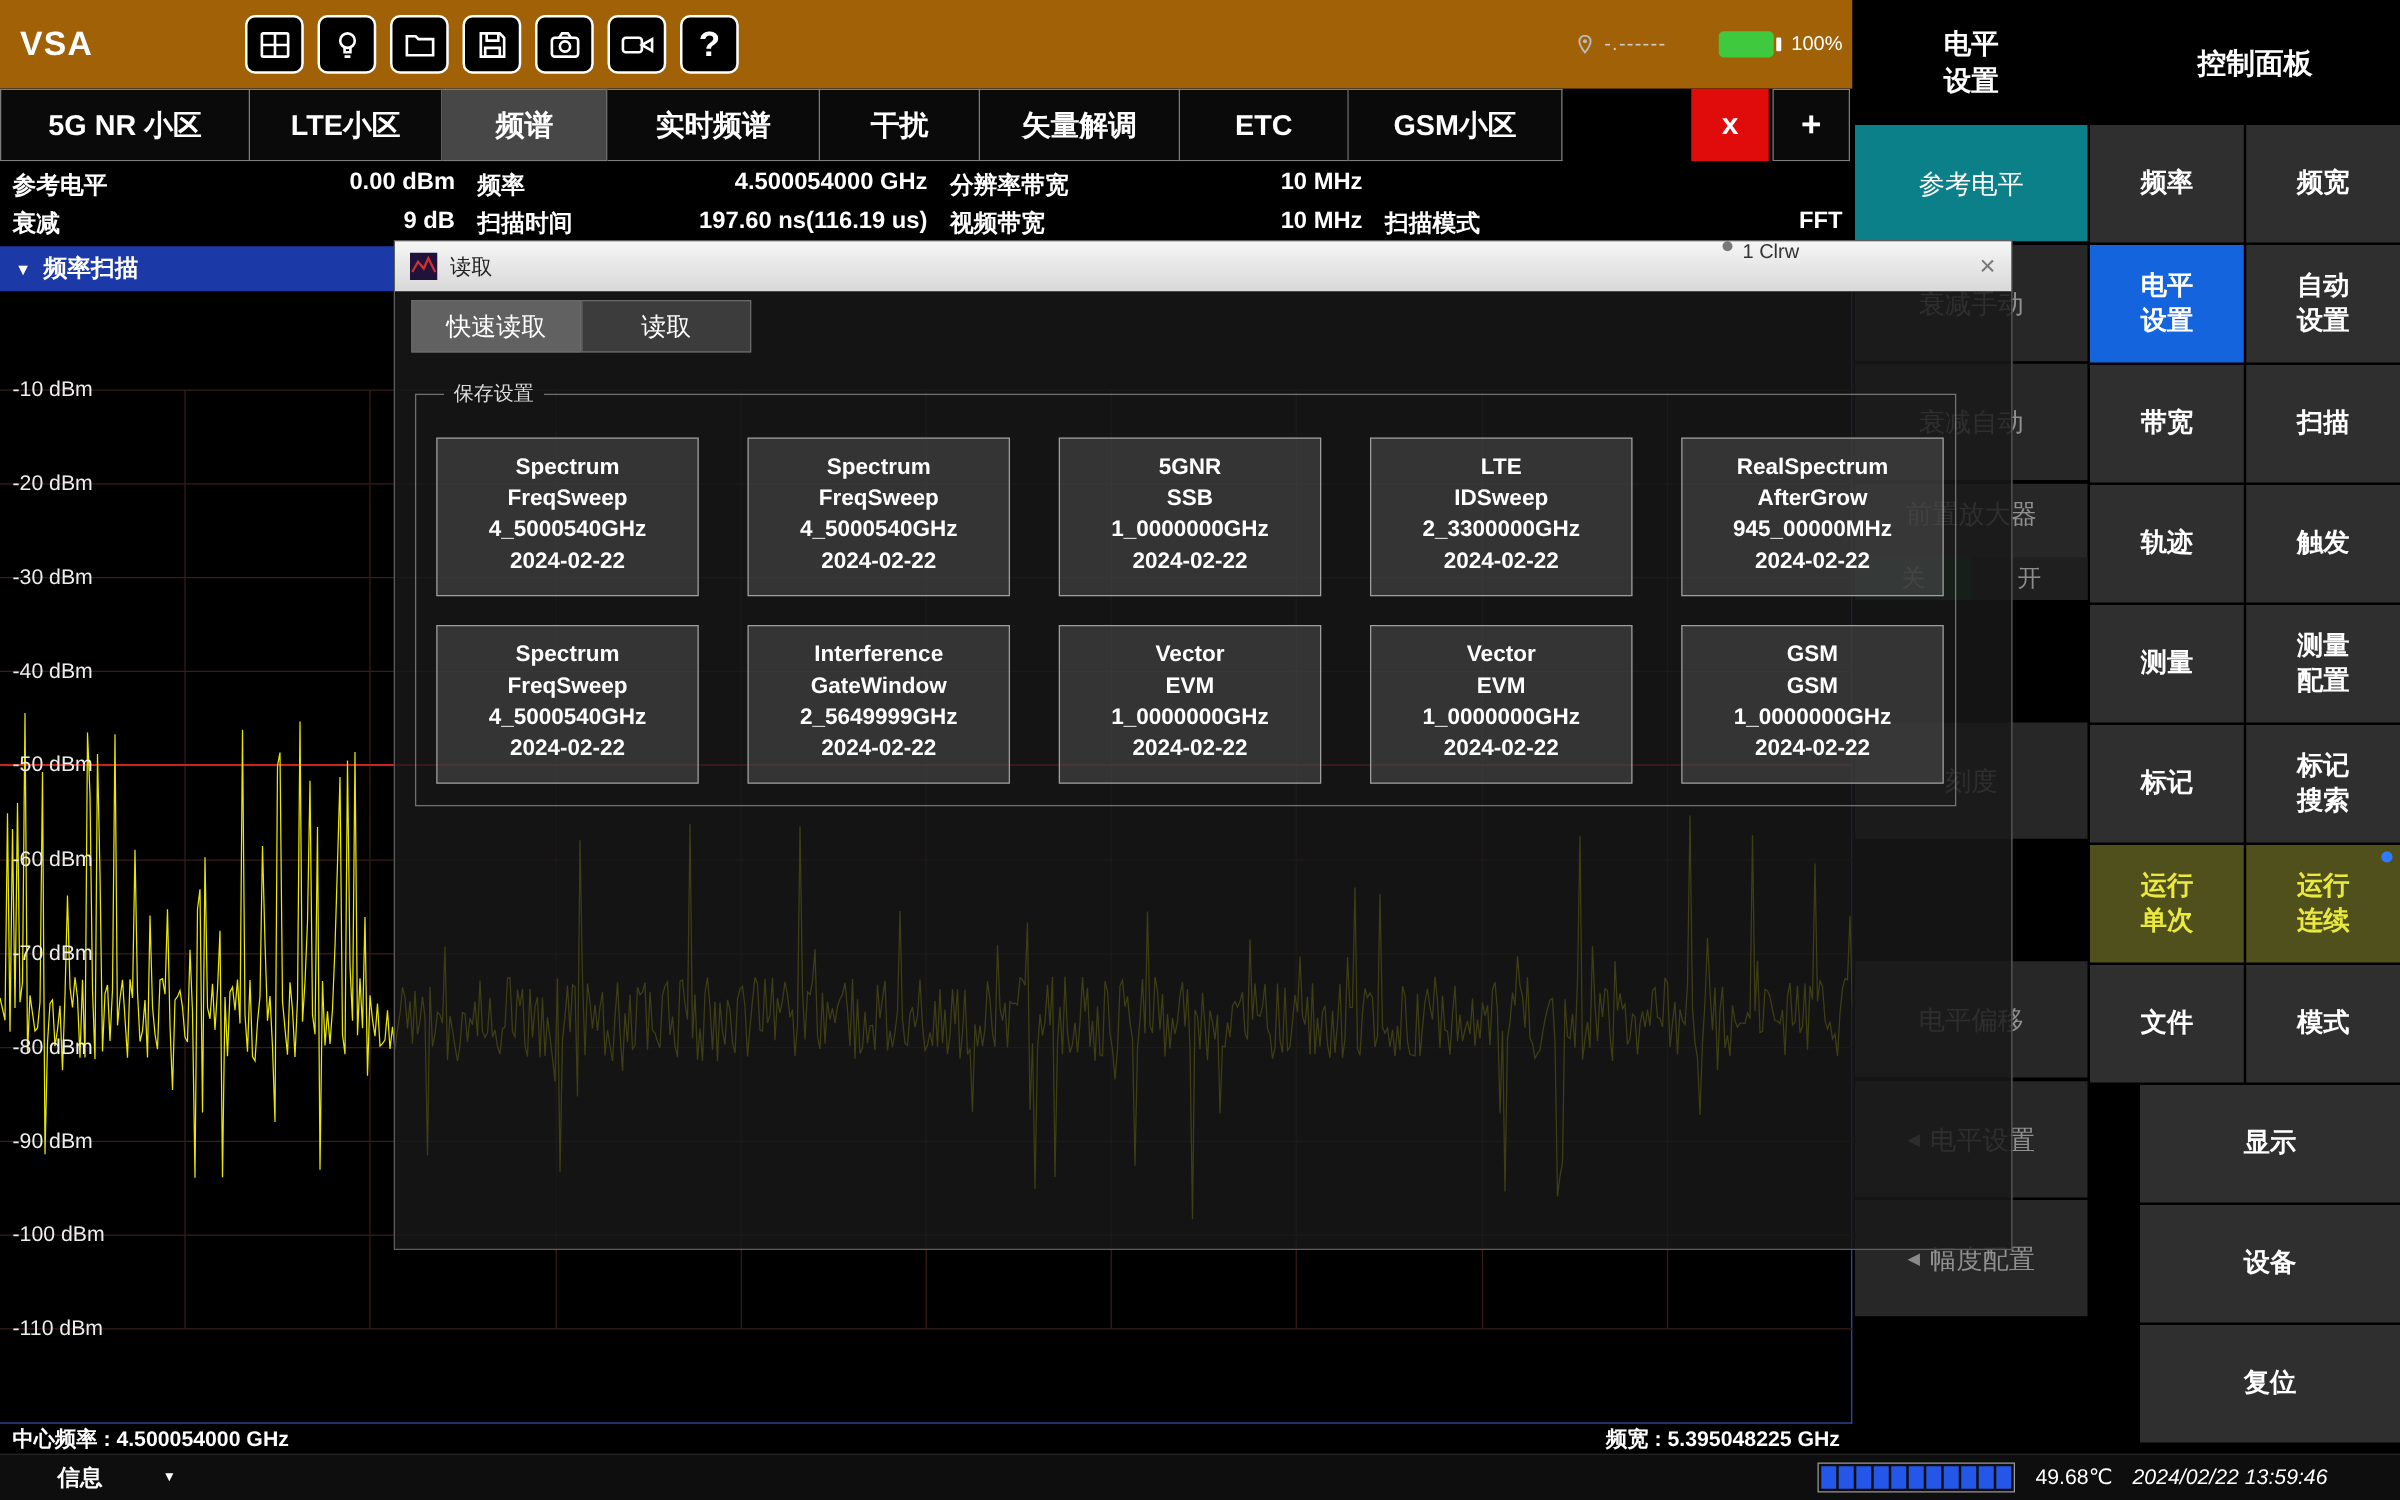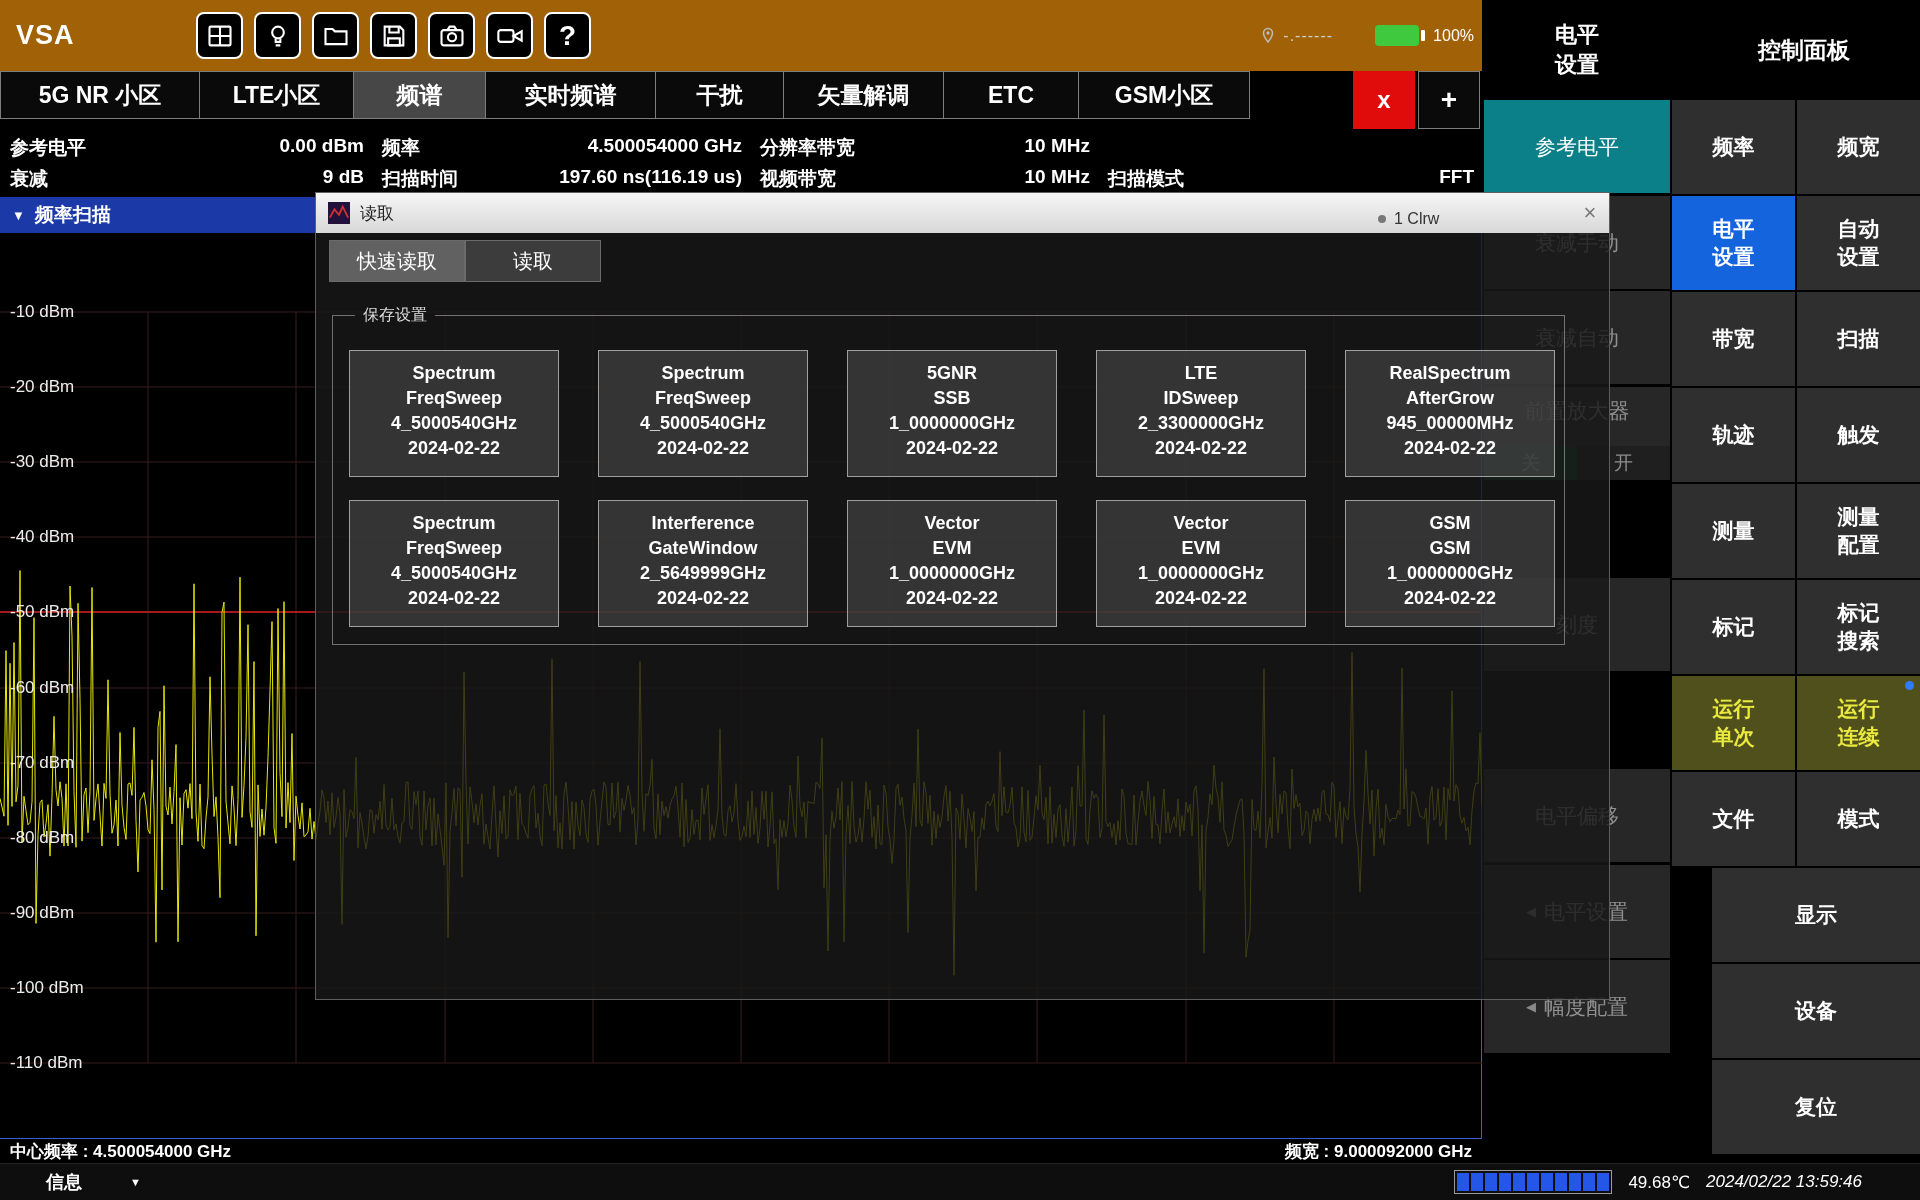--- a/index.html
+++ b/index.html
@@ -15,21 +15,21 @@
   .tool svg{stroke:#fff;fill:none;stroke-width:1.8;}
   .tool .q{font-size:28px;font-weight:bold;line-height:1;}
   .gps{margin-left:auto;display:flex;align-items:center;gap:6px;color:#ccc;font-size:16px;letter-spacing:1px;}
   .battery{display:flex;align-items:center;margin-left:42px;}
   .bat-body{width:44px;height:21px;background:#3ec93e;border-radius:4px;}
   .bat-tip{width:4px;height:11px;background:#fff;border-radius:1px;margin-left:2px;}
   .bat-text{font-size:16px;margin-left:8px;}
 
   
   .tabbar{position:absolute;left:0;top:71px;width:1482px;height:58px;background:#000;}
-  .tab{position:relative;float:left;height:48px;display:flex;align-items:center;justify-content:center;
+  .tab{position:relative;float:left;height:58px;display:flex;align-items:center;justify-content:center;
        font-size:23px;font-weight:bold;border:1px solid #7d7d7d;border-left:none;background:#0a0a0a;}
   .tab.first{border-left:1px solid #7d7d7d;}
   .tab.active{background:#474747;}
   .tab-close{position:absolute;left:1353px;top:0;width:62px;height:58px;background:#e00b0b;display:flex;align-items:center;justify-content:center;font-size:24px;font-weight:bold;}
   .tab-add{position:absolute;left:1418px;top:0;width:62px;height:58px;border:1px solid #7d7d7d;display:flex;align-items:center;justify-content:center;font-size:28px;font-weight:bold;background:#0a0a0a;}
 
   
   .settings{position:absolute;left:0;top:129px;width:1482px;height:68px;font-weight:bold;font-size:19px;padding-top:3px;background:#000;}
   .srow{display:grid;grid-template-columns:372px 378px 348px 384px;height:31px;align-items:center;}
   .scell{display:flex;justify-content:space-between;padding:0 8px 0 10px;white-space:nowrap;}
@@ -71,21 +71,21 @@
   .info{display:flex;align-items:center;padding-left:46px;width:200px;font-size:18px;font-weight:bold;}
   .caret{font-size:11px;margin-left:48px;}
   .meter{margin-left:auto;display:flex;gap:2px;padding:2px;border:1px solid #9a9a9a;height:24px;}
   .seg{width:12px;background:#2456e8;}
   .temp{margin-left:16px;font-size:17px;}
   .clock{margin-left:16px;margin-right:58px;font-size:17px;font-style:italic;}
 
   
   .dialog{position:absolute;left:315px;top:192px;width:1295px;height:808px;z-index:20;background:rgba(25,25,25,0.82);border:1px solid #5e5e5e;}
   .dlg-title{position:absolute;left:0;top:0;width:100%;height:40px;background:linear-gradient(#f6f6f6,#d8d8d8);color:#222;display:flex;align-items:center;gap:10px;padding:0 12px;font-size:17px;}
-  .legend{position:absolute;left:1062px;top:0;height:52px;display:flex;align-items:center;gap:8px;color:#333;font-size:16px;}
+  .legend{position:absolute;left:1062px;top:0;height:52px;display:flex;gap:8px;color:#333;font-size:16px;}
   .legend .mdot{width:8px;height:8px;border-radius:50%;background:#787878;}
   .dlg-close{position:absolute;left:1256px;top:0;height:40px;width:36px;display:flex;align-items:center;justify-content:center;font-size:22px;color:#777;}
   .dlg-tabs{position:absolute;left:13px;top:47px;display:flex;}
   .dlg-tab{width:136px;height:42px;display:flex;align-items:center;justify-content:center;font-size:20px;background:#3c3c3c;border:1px solid #6a6a6a;}
   .dlg-tab.active{background:#616161;}
   .group{position:absolute;left:16px;top:112px;width:1233px;height:340px;border:1px solid rgba(190,190,190,0.55);padding:24px 0 0 16px;}
   .group legend{font-size:16px;color:#ddd;padding:0 8px;margin-left:6px;}
   .cards{display:grid;grid-template-columns:repeat(5,210px);gap:23px 39px;}
   .preset{width:210px;height:127px;background:rgba(84,84,84,0.5);border:1px solid rgba(205,205,205,0.7);text-align:center;font-size:18px;font-weight:bold;line-height:25px;padding-top:10px;color:#fff;}
 </style>
@@ -236,21 +236,21 @@
   <div class="ylab" style="top:405px">-50 dBm</div>
   <div class="ylab" style="top:481px">-60 dBm</div>
   <div class="ylab" style="top:556px">-70 dBm</div>
   <div class="ylab" style="top:631px">-80 dBm</div>
   <div class="ylab" style="top:706px">-90 dBm</div>
   <div class="ylab" style="top:781px">-100 dBm</div>
   <div class="ylab" style="top:856px">-110 dBm</div>
 </div>
 <div class="chart-footer">
   <span>中心频率 : 4.500054000 GHz</span>
-  <span>频宽 : 9.000092000 GHz</span>
+  <span>频宽 : 5.395048225 GHz</span>
 </div>
 
 <aside class="softmenu">
   <div class="sm-header">电平
 设置</div>
   <div class="sm-btn teal" style="top:100px">参考电平</div>
   <div class="sm-btn dim" style="top:196px">衰减手动</div>
   <div class="sm-btn dim" style="top:291px">衰减自动</div>
   <div class="sm-btn dim preamp" style="top:387px">
     <span>前置放大器</span>

